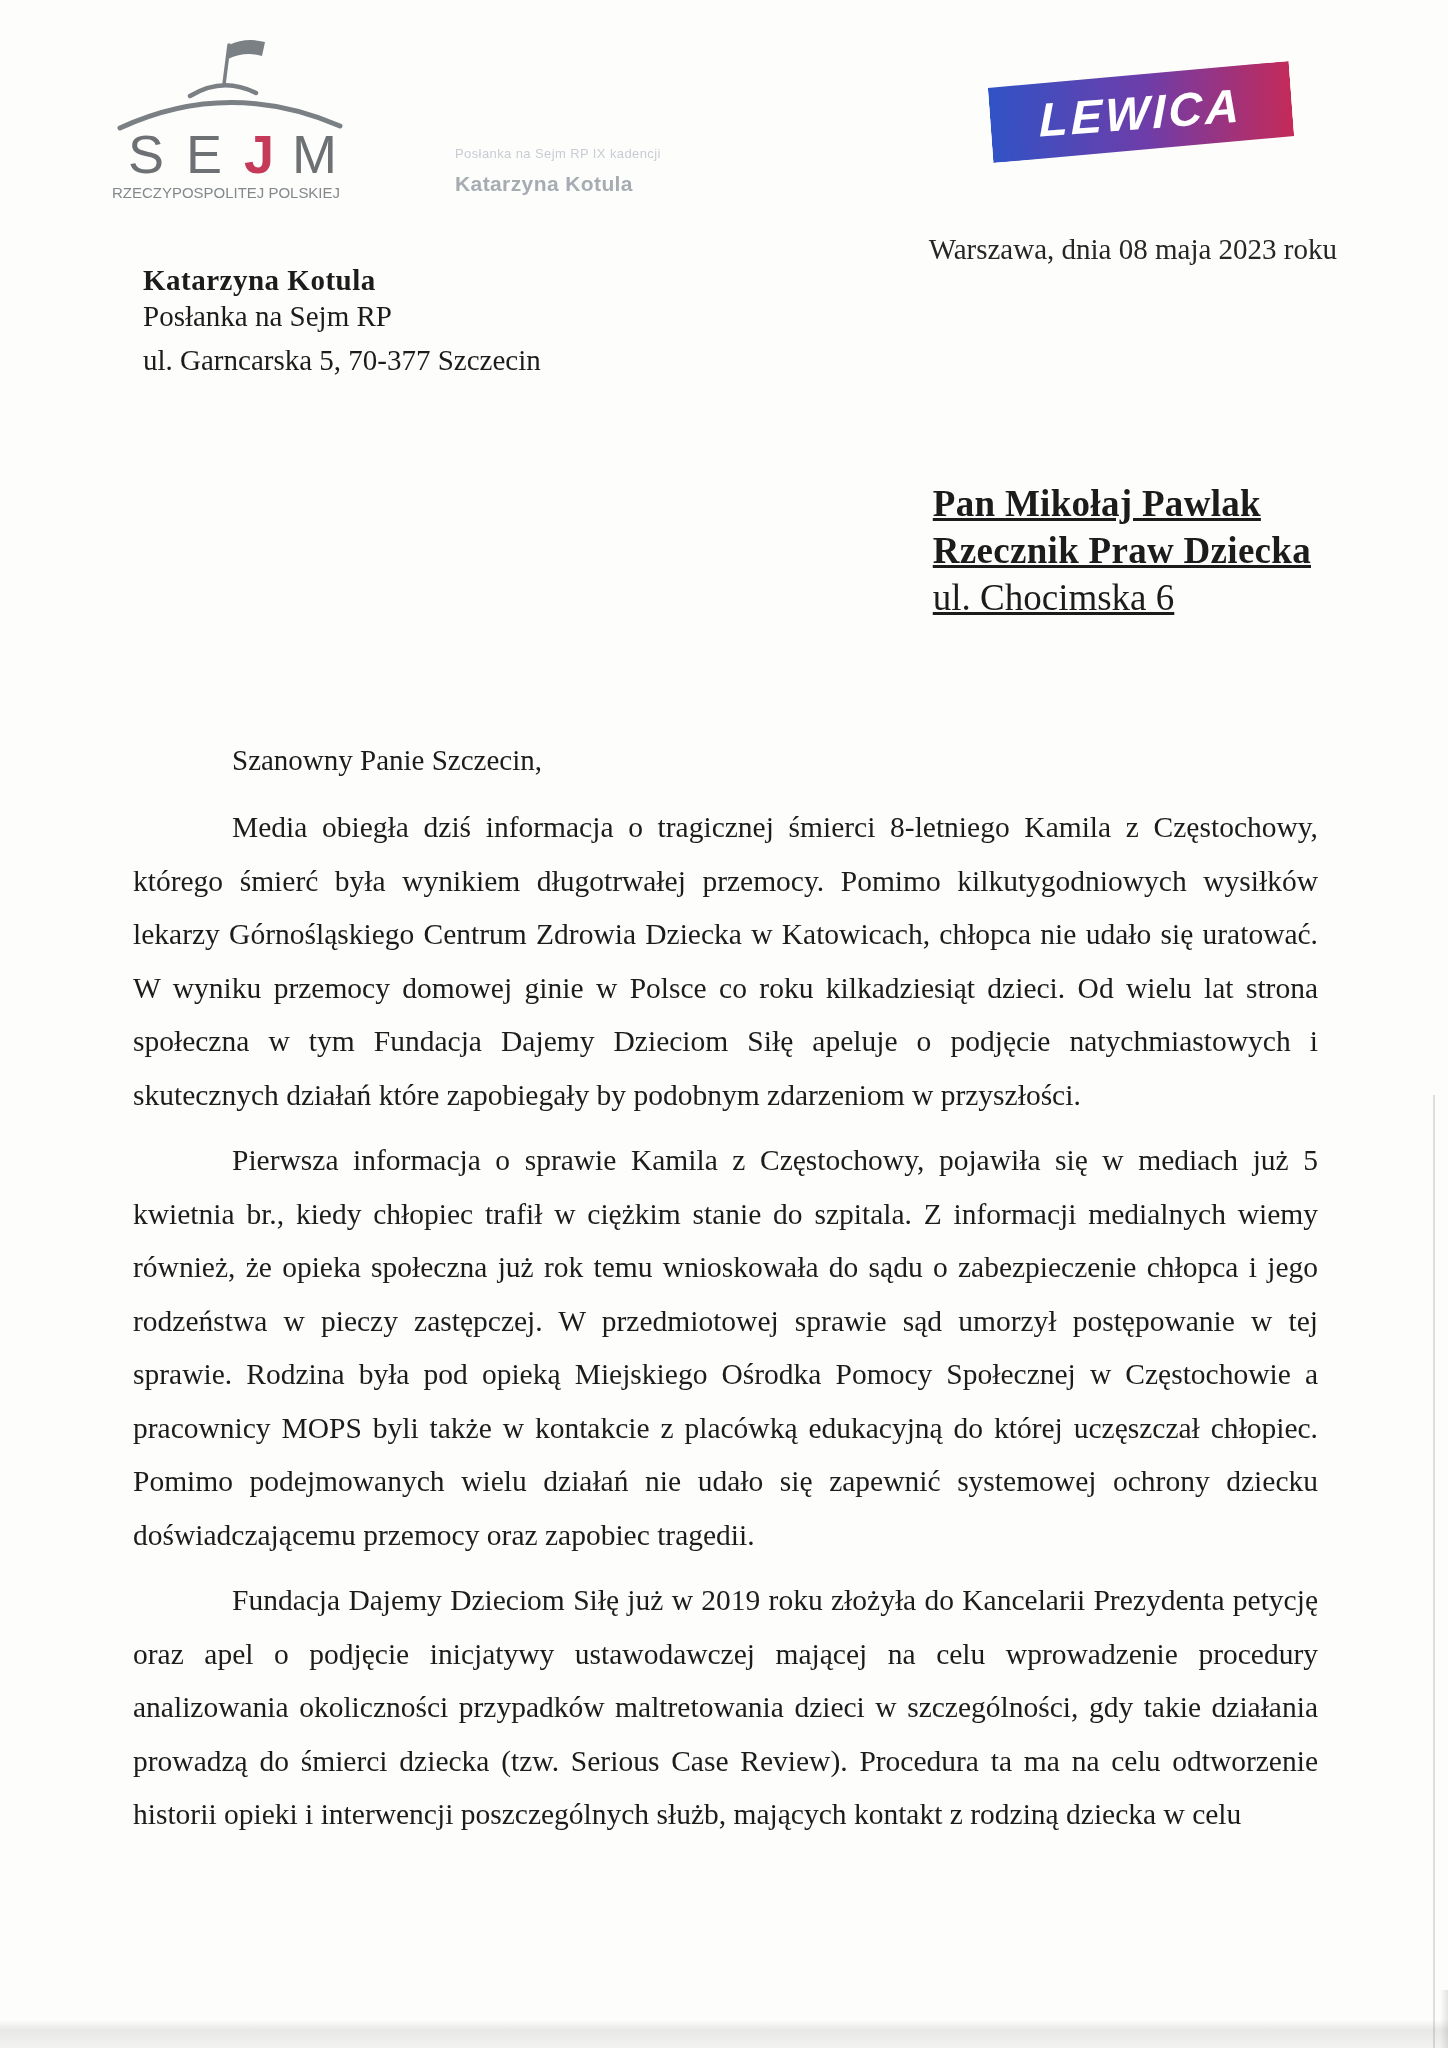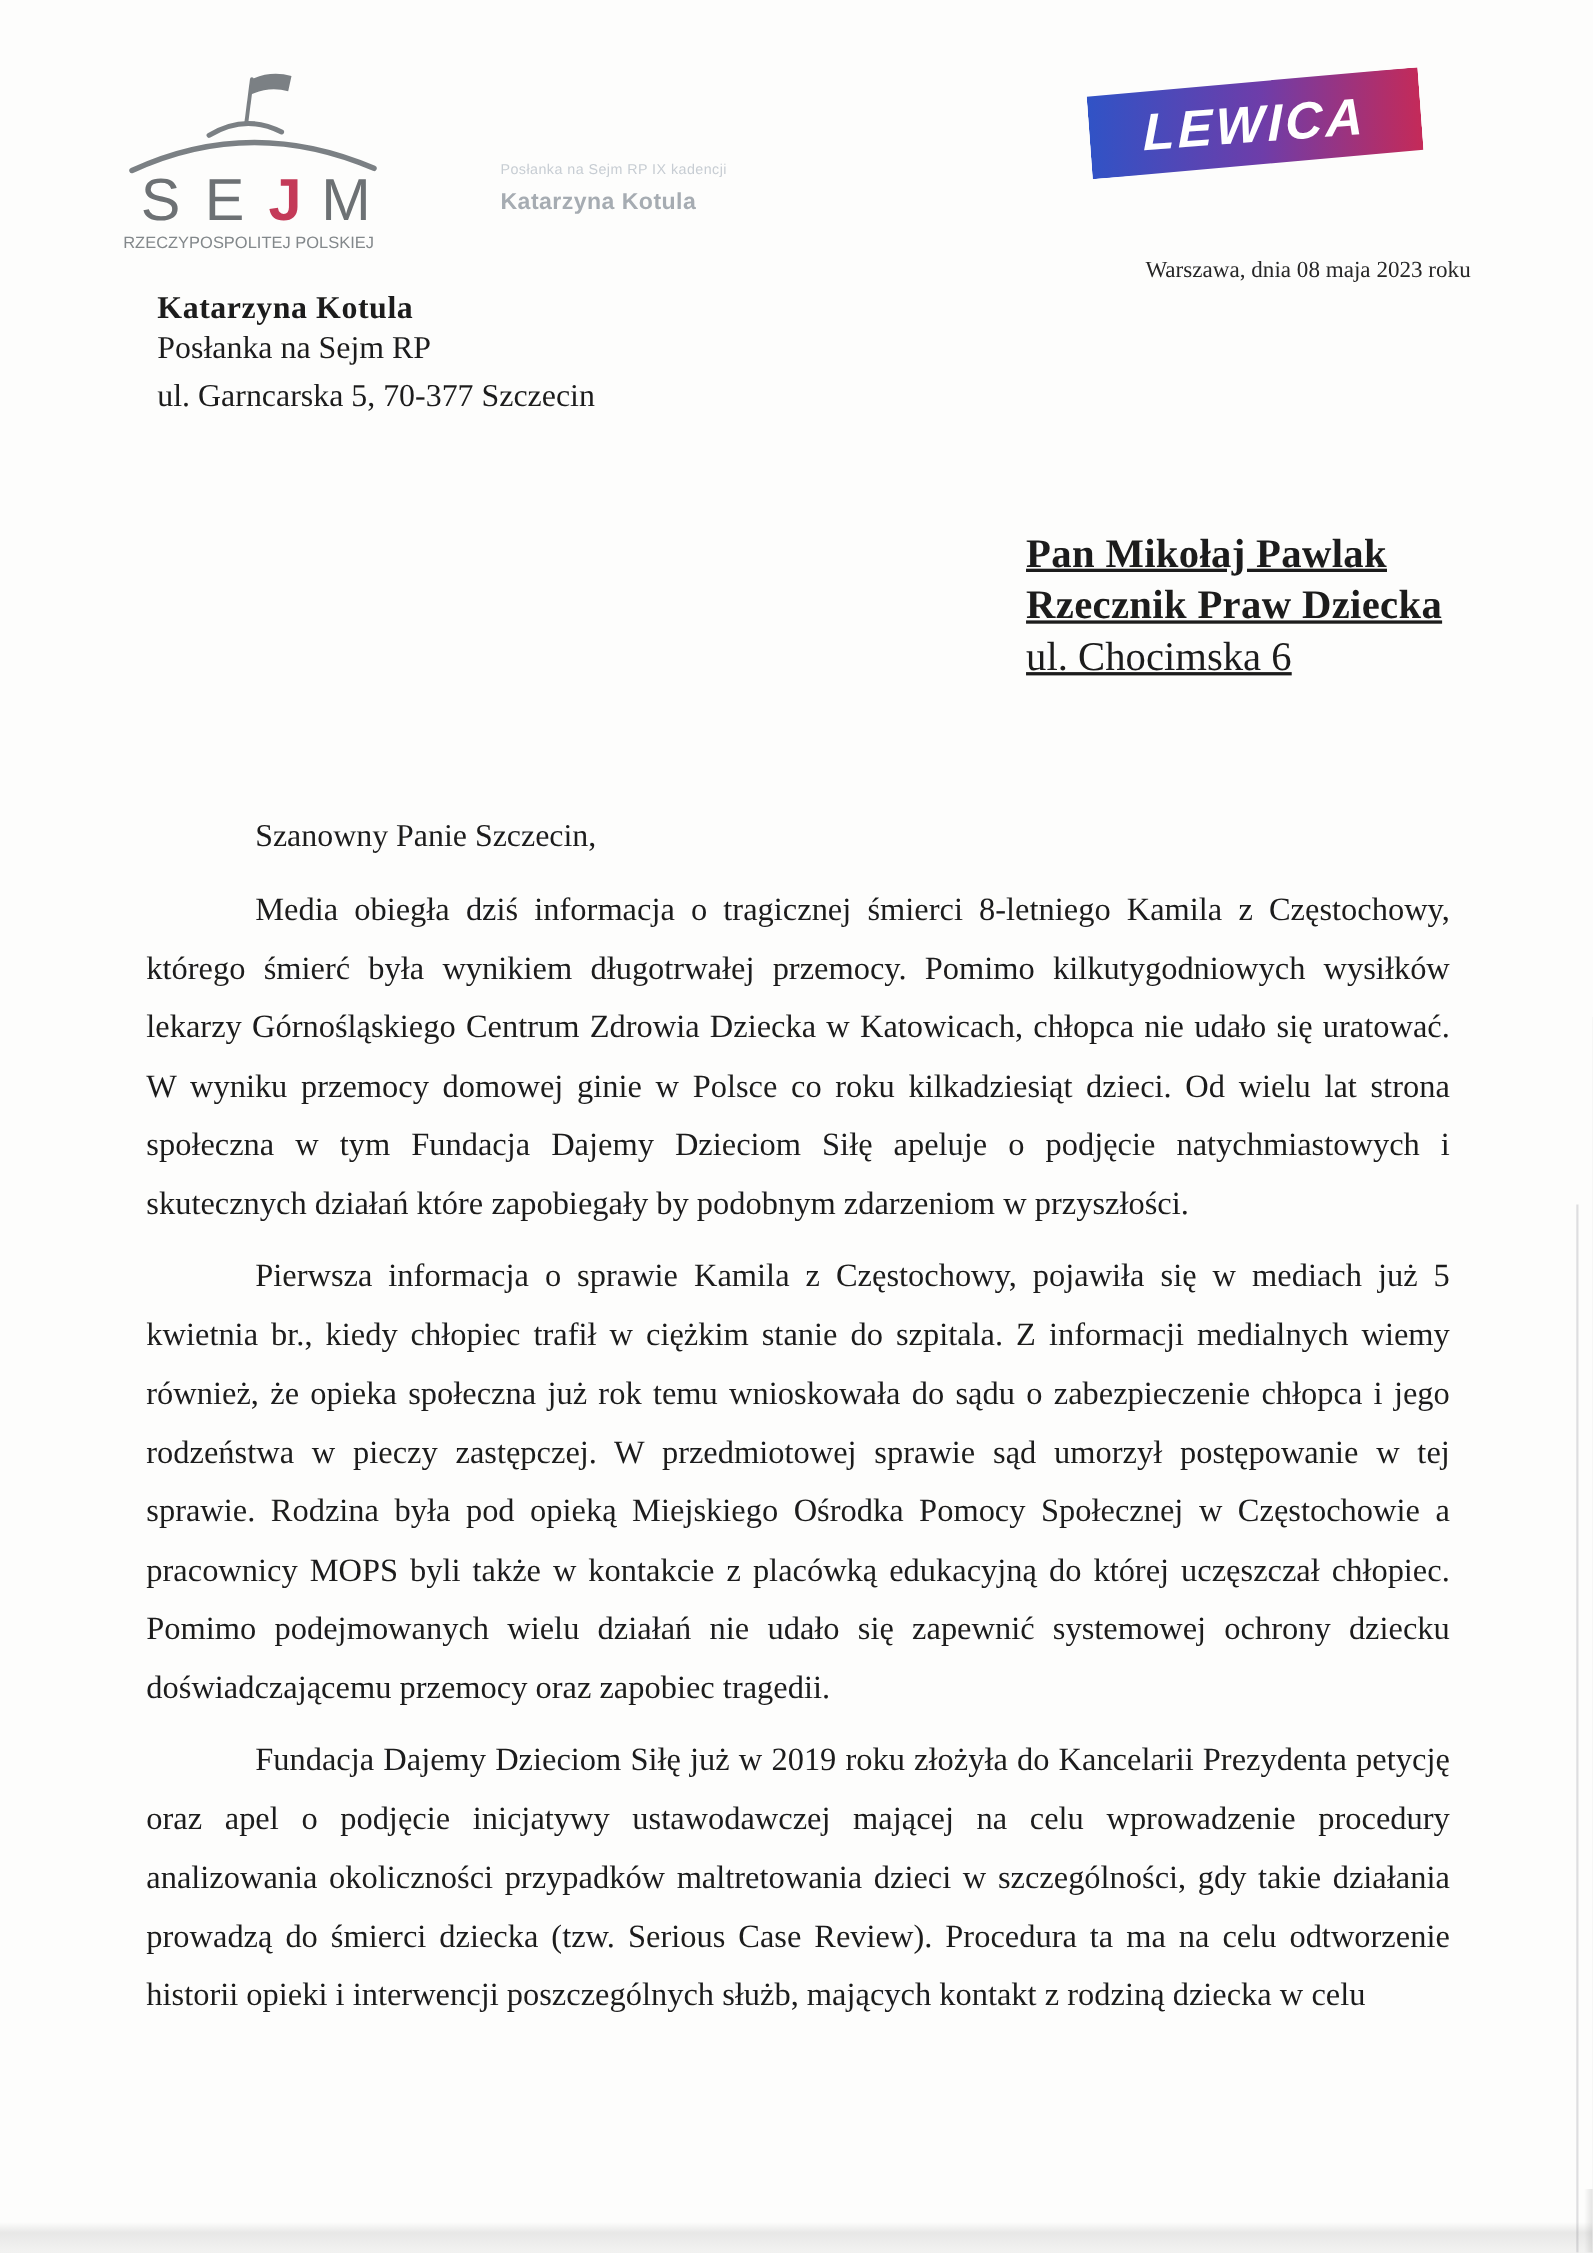--- a/index.html
+++ b/index.html
@@ -6,21 +6,21 @@
   .page{
     position:relative;
     width:1448px;height:2048px;
     margin:0 auto;
     background:#fdfdfc;
     overflow:hidden;
     font-family:"Liberation Serif", serif;
     color:#1c1c1c;
   }
   
-  .sejm-logo{position:absolute;left:78px;top:59px;width:270px;height:180px;}
+  .sejm-logo{position:absolute;left:78px;top:32px;width:270px;height:180px;}
   .deputy-block{
     position:absolute;left:455px;top:140px;
     font-family:"Liberation Sans", sans-serif;
     line-height:27px;
   }
   .deputy-role{font-size:13px;color:#c7cdd3;font-weight:400;letter-spacing:.4px;}
   .deputy-name{font-size:21px;color:#a6acb2;font-weight:700;letter-spacing:.4px;margin-top:3px;}
   .lewica-logo{
     position:absolute;left:990px;top:72px;width:302px;height:80px;
     transform:rotate(-4.2deg);
@@ -30,21 +30,21 @@
   }
   .lewica-label{
     font-family:"Liberation Sans", sans-serif;
     font-style:italic;font-weight:700;
     font-size:47px;letter-spacing:3px;color:#ffffff;
     transform:skewX(-4deg);
   }
   
   .date-line{
     position:absolute;left:0;right:111px;top:233px;
-    text-align:right;font-size:21px;color:#262626;padding-left:44px;
+    text-align:right;font-size:29px;color:#262626;padding-left:44px;
   }
   .sender-block{position:absolute;left:143px;top:262px;font-size:29px;line-height:36px;}
   .sender-name{font-weight:700;letter-spacing:.5px;}
   .sender-address-label{text-decoration:underline;text-underline-offset:4px;}
   .sender-address{margin-top:8px;text-align:center;}
   .recipient-block{
     position:absolute;right:137px;top:480px;
     text-align:left;font-size:37px;line-height:47px;text-decoration:underline;
   }
   .recipient-name,.recipient-title{font-weight:700;letter-spacing:.3px;}

